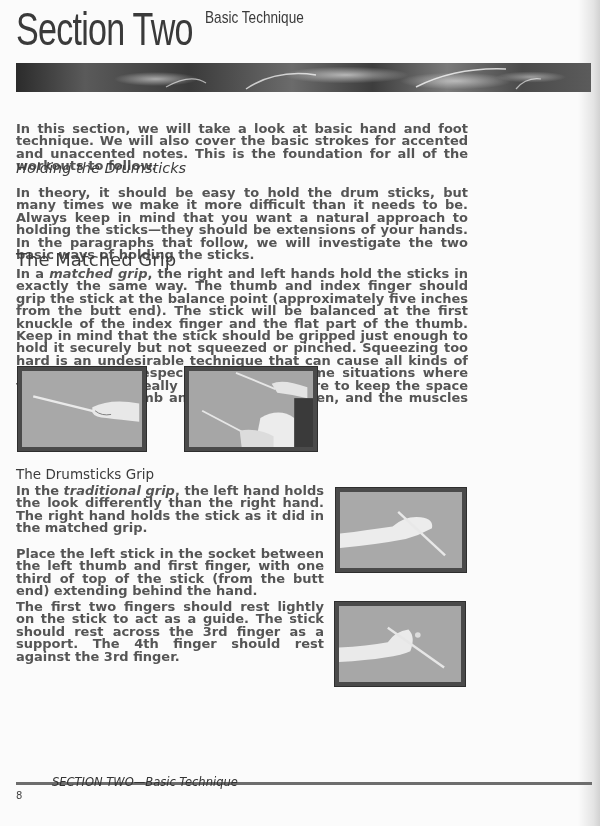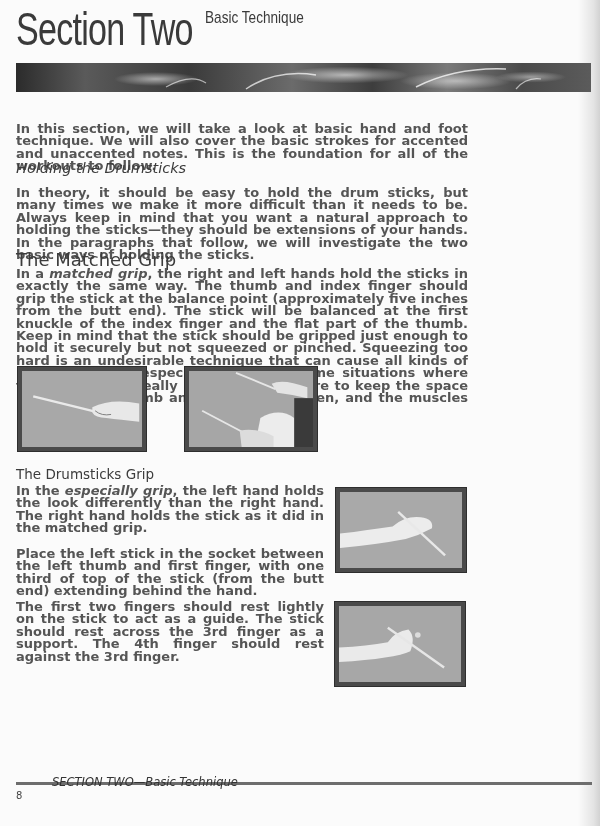--- a/index.html
+++ b/index.html
@@ -108,21 +108,21 @@
     <path d="M88 14 Q100 8 126 18 L126 30 Q110 26 94 24 Z" fill="#e4e4e4"></path>
     <line x1="14" y1="44" x2="58" y2="68" stroke="#e6e6e6" stroke-width="2"></line>
     <path d="M76 52 Q96 40 112 52 L112 84 L70 84 Z" fill="#ececec"></path>
     <path d="M54 66 Q70 62 90 72 L90 84 L56 84 Z" fill="#dcdcdc"></path>
     <rect x="112" y="30" width="20" height="54" fill="#3a3a3a"></rect>
   </svg>
 </div>
 
 <h2 class="sub" style="left:16px; top:466px; font-size:13.5px;">The Drumsticks Grip</h2>
 
-<p class="body" style="left:16px; top:485px; width:308px;"><span>In the </span><em>especially grip</em><span>, the left hand holds the look differently than the right hand.  The right hand holds the stick as it did in the matched grip.</span></p>
+<p class="body" style="left:16px; top:485px; width:308px;"><span>In the </span><em>traditional grip</em><span>, the left hand holds the look differently than the right hand.  The right hand holds the stick as it did in the matched grip.</span></p>
 
 <p class="body" style="left:16px; top:548px; width:308px;">Place the left stick in the socket between the left thumb and first finger, with one third of top of the stick (from the butt end) extending behind the hand.</p>
 
 <div class="photo" style="left:336px; top:488px; width:130px; height:84px;">
   <svg viewBox="0 0 130 84" preserveAspectRatio="none">
     <rect x="0" y="0" width="130" height="84" fill="#a9a9a9"></rect>
     <path d="M0 46 Q30 42 56 38 Q70 26 86 28 Q100 30 98 40 Q84 48 70 52 Q40 58 0 62 Z" fill="#ececec"></path>
     <line x1="62" y1="22" x2="112" y2="70" stroke="#e8e8e8" stroke-width="2.5"></line>
   </svg>
 </div>

